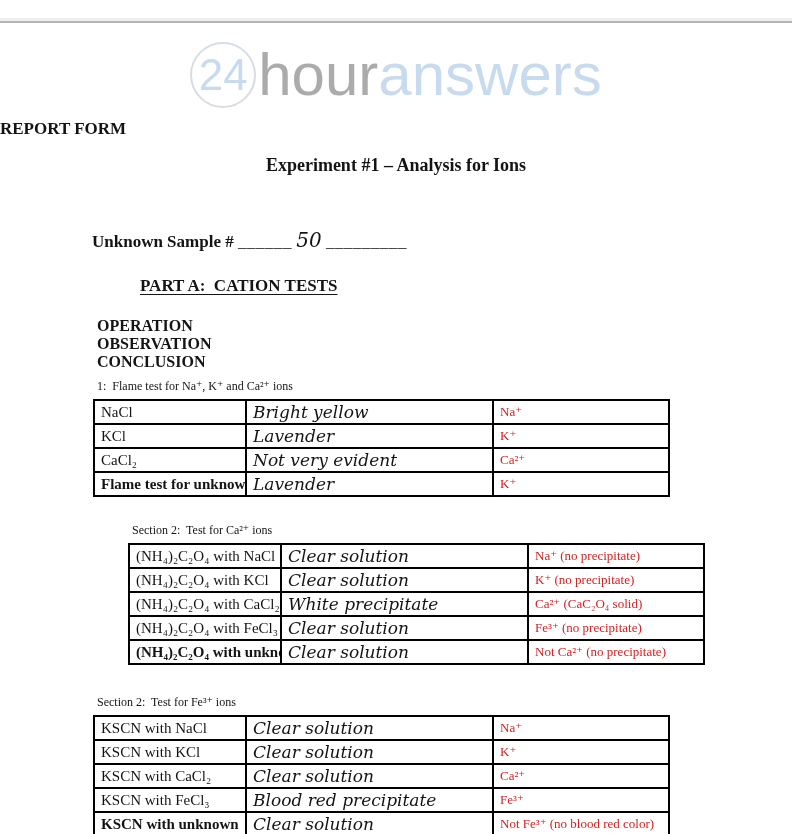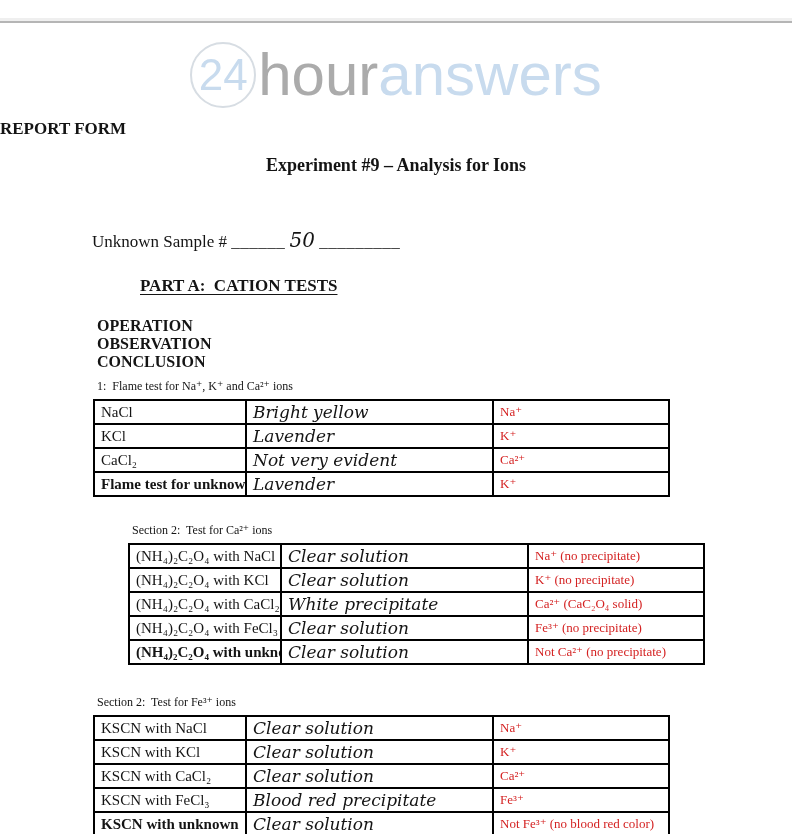--- a/index.html
+++ b/index.html
@@ -55,21 +55,21 @@
     text-align: center;
     font-weight: bold;
     font-size: 18px;
     margin-top: 16px;
   }
   
   .sample-line {
     margin: 52px 0 0 92px;
     font-size: 17px;
   }
-  .sample-label { font-weight: normal; }
+  .sample-label { font-weight: bold; }
   .blank { letter-spacing: 0.5px; color: #2a2a2a; }
   .hand {
     font-family: "DejaVu Serif", serif;
     font-style: italic;
   }
   .sample-value { font-size: 20px; }
   
   .part-a {
     margin: 24px 0 0 140px;
     font-size: 17px;
@@ -135,21 +135,21 @@
 
   <div class="logo-row">
     <div class="logo-circle">
       <span>24</span>
     </div>
     <span class="logo-word logo-hour">hour</span>
     <span class="logo-word logo-answers">answers</span>
   </div>
 
   <div class="report-title">REPORT FORM</div>
-  <div class="experiment-title">Experiment #9 – Analysis for Ions</div>
+  <div class="experiment-title">Experiment #1 – Analysis for Ions</div>
 
   <div class="sample-line">
     <span class="sample-label">Unknown Sample #</span>
     <span class="blank">______</span>
     <span class="hand sample-value">50</span>
     <span class="blank">_________</span>
   </div>
 
   <div class="part-a pre">PART A:  CATION TESTS</div>
 

